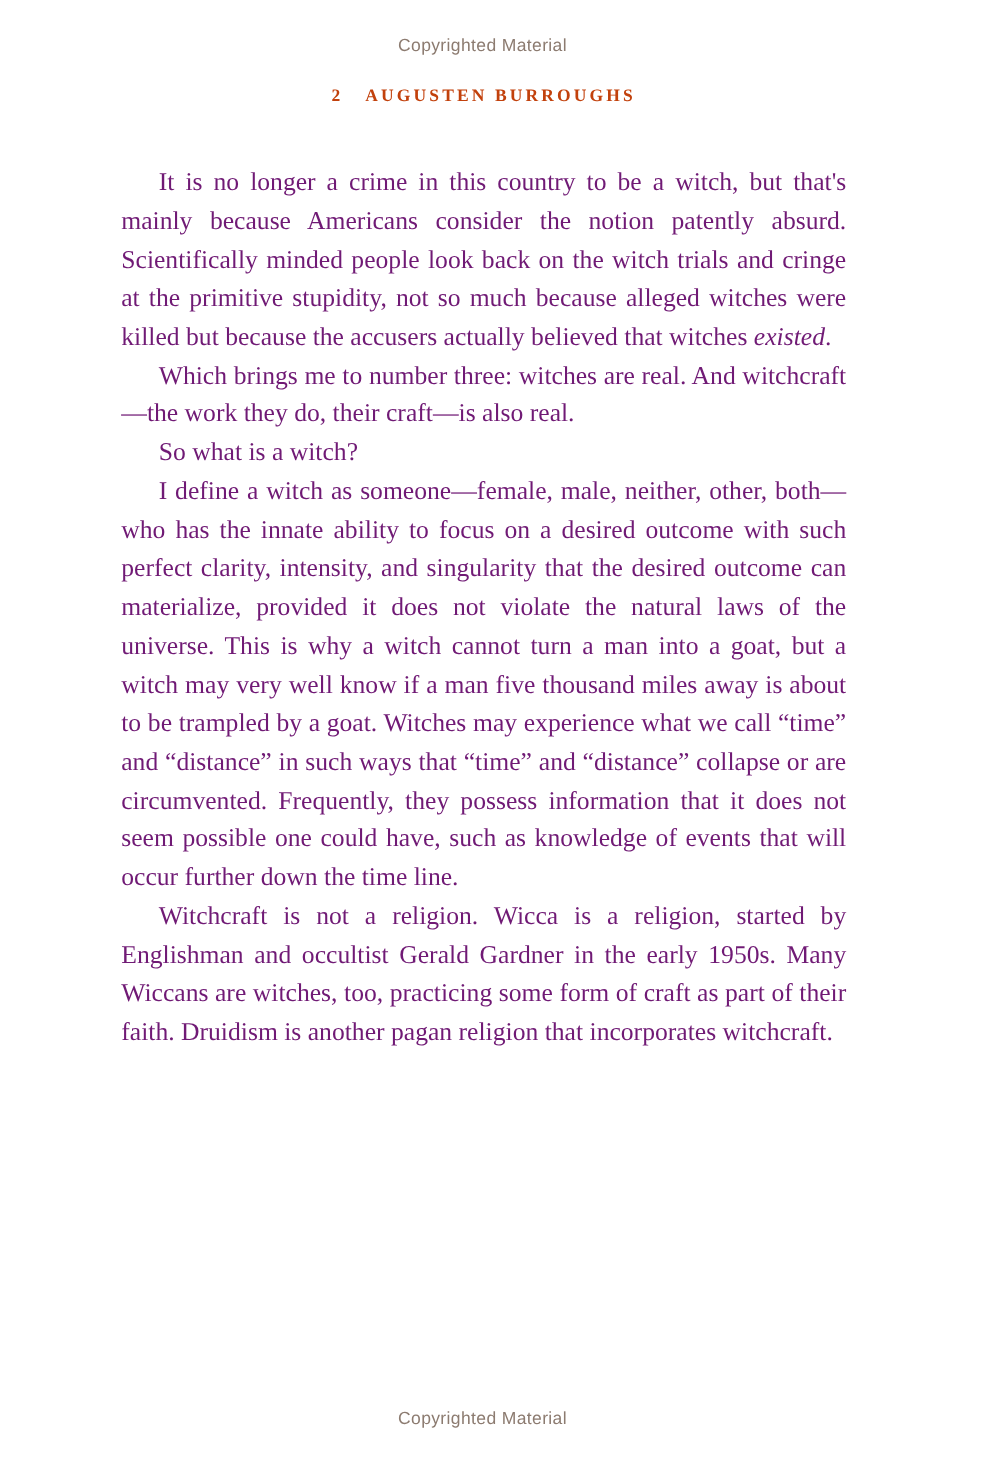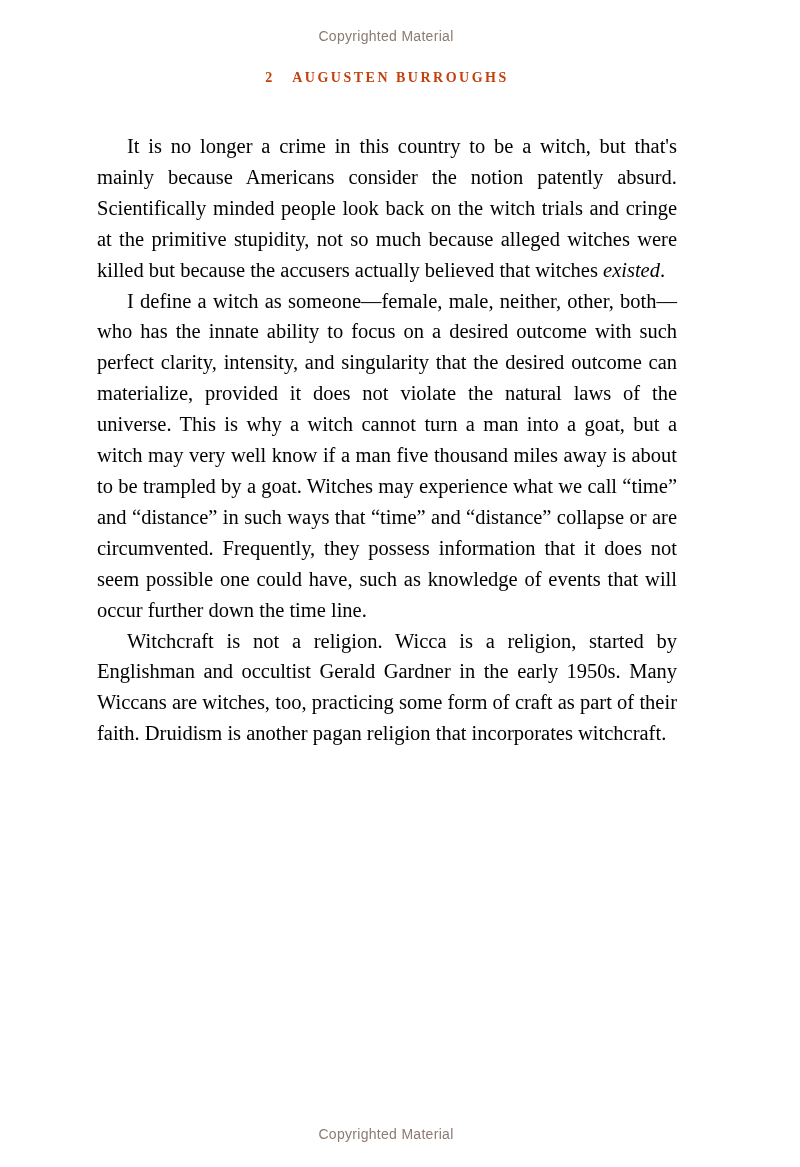--- a/index.html
+++ b/index.html
@@ -44,21 +44,21 @@
     letter-spacing: 0;
   }
   .body-text {
     position: absolute;
     top: 131px;
     left: 97px;
     width: 580px;
     font-family: "Liberation Serif", "DejaVu Serif", serif;
     font-size: 20.5px;
     line-height: 30.9px;
-    color: #000000;
+    color: #701a75;
     text-align: justify;
     hyphens: auto;
     -webkit-hyphens: auto;
   }
   .body-text p {
     margin: 0;
     padding: 0;
     text-indent: 30px;
   }
   .body-text em {
@@ -71,19 +71,21 @@
 <div class="page">
 
   <div class="copyright top">Copyrighted Material</div>
 
   <div class="running-head">
     <span class="pagenum">2</span><span class="author">AUGUSTEN BURROUGHS</span>
   </div>
 
   <div class="body-text">
     <p><span>It is no longer a crime in this country to be a witch, but that's mainly because Americans consider the notion patently absurd. Scientifically minded people look back on the witch trials and cringe at the primitive stupidity, not so much because alleged witches were killed but because the accusers actually believed that witches </span><em>existed</em><span>.</span></p>
+    <p>Which brings me to number three: witches are real. And witchcraft—the work they do, their craft—is also real.</p>
+    <p>So what is a witch?</p>
     <p>I define a witch as someone—female, male, neither, other, both—who has the innate ability to focus on a desired outcome with such perfect clarity, intensity, and singularity that the desired outcome can materialize, provided it does not violate the natural laws of the universe. This is why a witch cannot turn a man into a goat, but a witch may very well know if a man five thousand miles away is about to be trampled by a goat. Witches may experience what we call “time” and “distance” in such ways that “time” and “distance” collapse or are circumvented. Frequently, they possess information that it does not seem possible one could have, such as knowledge of events that will occur further down the time line.</p>
     <p>Witchcraft is not a religion. Wicca is a religion, started by Englishman and occultist Gerald Gardner in the early 1950s. Many Wiccans are witches, too, practicing some form of craft as part of their faith. Druidism is another pagan religion that incorporates witchcraft.</p>
   </div>
 
   <div class="copyright bottom">Copyrighted Material</div>
 
 </div>
 
 </body></html>

